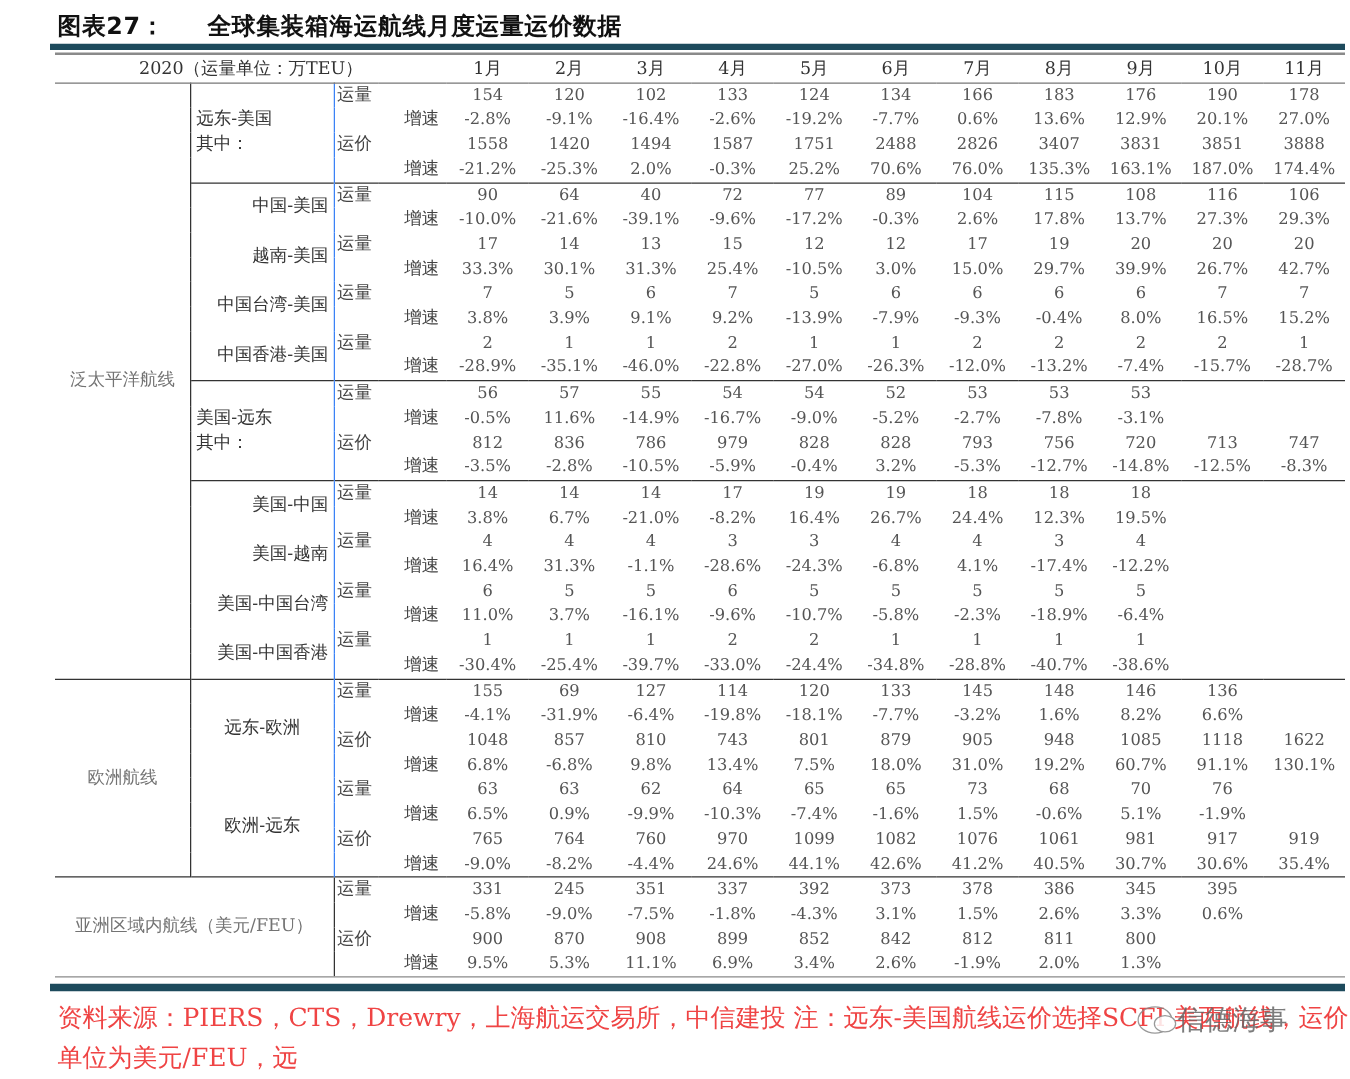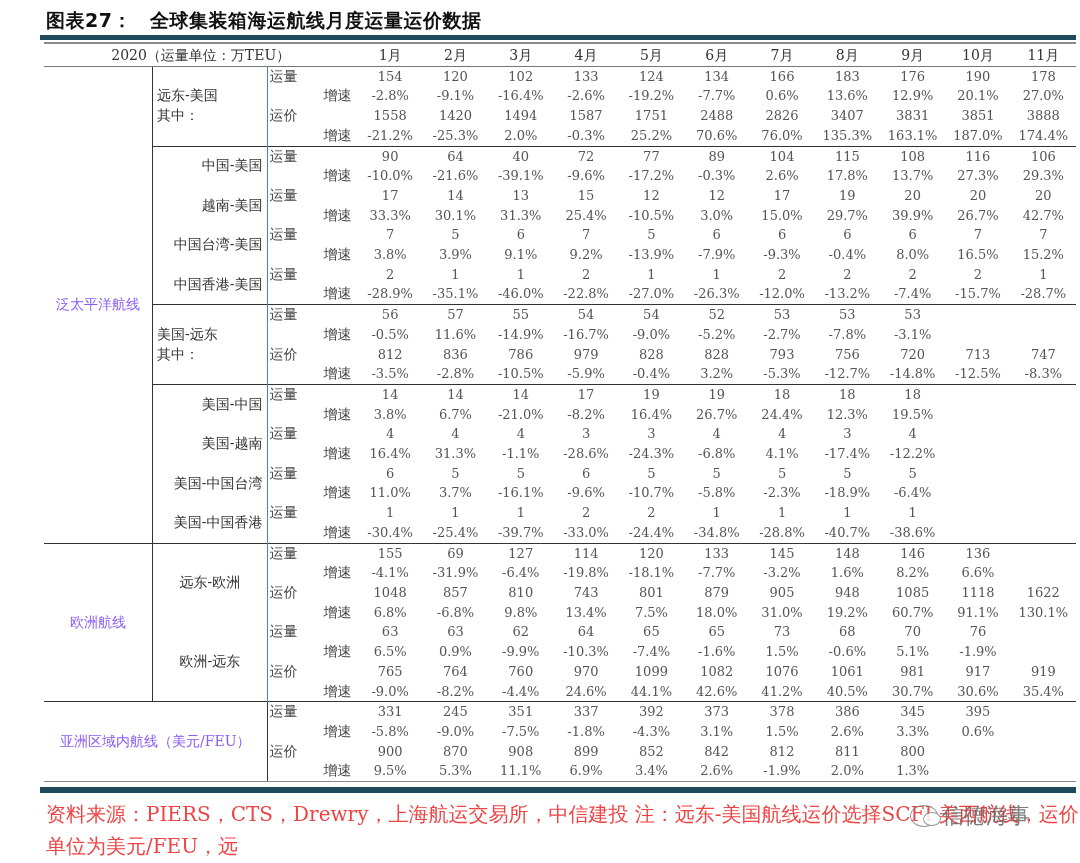--- a/index.html
+++ b/index.html
@@ -1,31 +1,31 @@
 <!DOCTYPE html>
 <html><head>
 <meta charset="utf-8">
 <style>
   html, body { margin:0; padding:0; background:#ffffff; }
   body { width:1080px; height:863px; position:relative; overflow:hidden;
          font-family:"DejaVu Serif","Liberation Serif",serif; color:#333; }
   .title { position:absolute; left:46px; top:8px; font-family:"DejaVu Sans","Liberation Sans",sans-serif;
            font-weight:bold; font-size:19px; color:#111; letter-spacing:0.5px; }
-  .title .num { margin-right:18px; }
+  .title .num { margin-right:34px; }
   .bar-top { position:absolute; left:40px; top:35px; width:1036px; height:5px; background:#1d4a5c; }
   .line-top { position:absolute; left:44px; top:42px; width:1032px; height:2px; background:#8a8a8a; }
   .bar-bottom { position:absolute; left:40px; top:787px; width:1036px; height:6px; background:#1d4a5c; }
   .line-bottom { position:absolute; left:44px; top:781px; width:1032px; height:1px; background:#8a8a8a; }
 
   table.grid { position:absolute; left:44px; top:46px; width:1032px; border-collapse:collapse;
                table-layout:fixed; font-size:13px; color:#555; }
   table.grid td { padding:0; height:19.7px; line-height:19.7px; white-space:nowrap; }
   .hdr td { height:21px; color:#333; font-size:14px; text-align:center; border-bottom:1px solid #777; }
   .hdr td.unit { text-align:center; }
-  .region { text-align:center; vertical-align:middle; color:#8b5cf6; font-size:14px; border-right:1px solid #333; }
+  .region { text-align:center; vertical-align:middle; color:#737373; font-size:14px; border-right:1px solid #333; }
   .route { vertical-align:middle; color:#333; font-size:14px; border-right:1px solid #3b82f6; }
   .route.left { text-align:left; padding-left:4px !important; }
   .route.right { text-align:right; padding-right:4px !important; }
   .m1 { color:#444; font-size:14px; padding-left:2px !important;margin-top:30px; }
   .m2 { color:#444; font-size:14px; text-align:right; padding-right:6px !important; }
   .v { text-align:center; }
   .sep td { border-top:1px solid #333; }
 
   .source { position:absolute; left:46px; top:798px; width:1034px; font-family:"DejaVu Serif","Liberation Serif",serif;
             font-size:20px; color:#ef4444; line-height:32px; }

